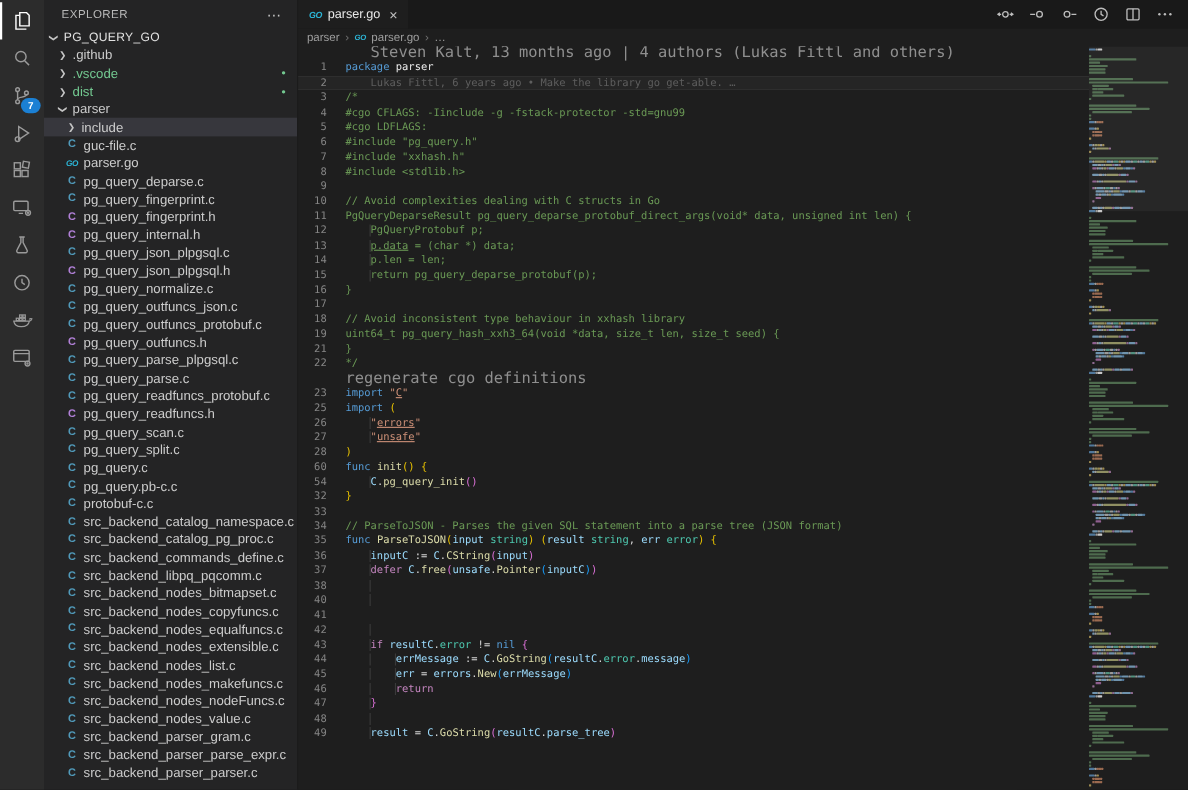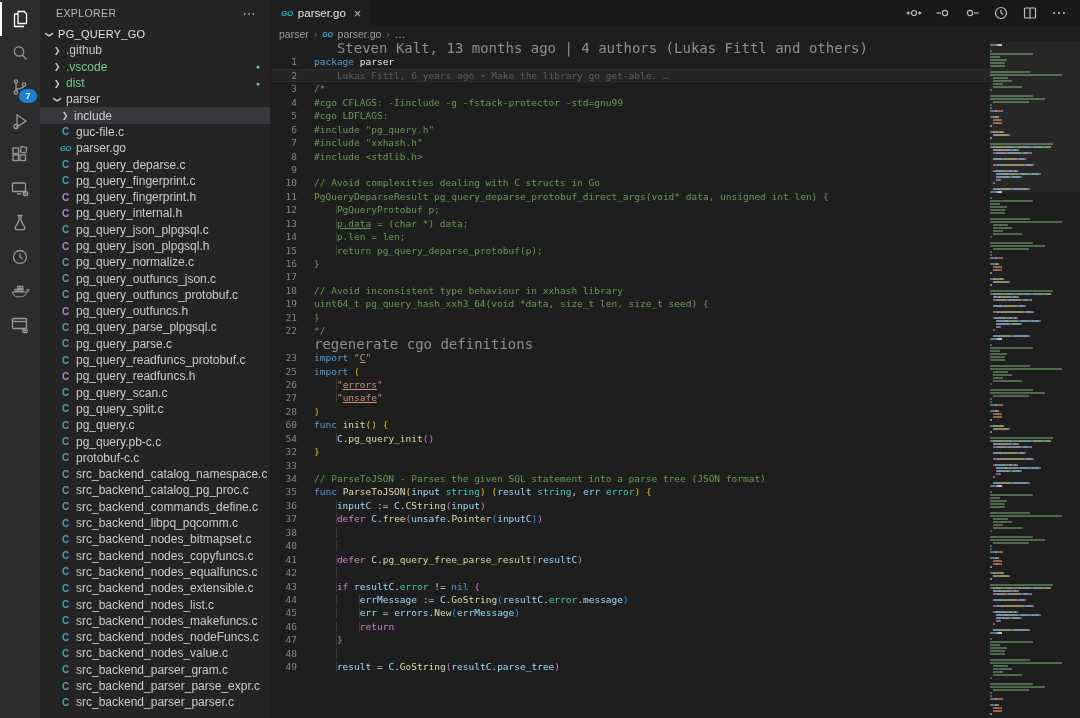--- a/index.html
+++ b/index.html
@@ -536,21 +536,20 @@
           <div class="cl">
             <span class="ln">38</span>
             <span class="lc"><span class="ind">    </span></span>
           </div>
           <div class="cl">
             <span class="ln">40</span>
             <span class="lc"><span class="ind">    </span></span>
           </div>
           <div class="cl">
             <span class="ln">41</span>
-            <span class="lc"><span class="ind">    </span><span class="ctl">defer</span><span class="pln"> </span><span class="var">C</span><span class="pln">.</span><span class="fn">pg_query_free_parse_result</span><span class="b2">(</span><span class="var">resultC</span><span class="b2">)</span></span>
           </div>
           <div class="cl">
             <span class="ln">42</span>
             <span class="lc"><span class="ind">    </span></span>
           </div>
           <div class="cl">
             <span class="ln">43</span>
             <span class="lc"><span class="ind">    </span><span class="ctl">if</span><span class="pln"> </span><span class="var">resultC</span><span class="pln">.</span><span class="typ">error</span><span class="pln"> != </span><span class="kw">nil</span><span class="pln"> </span><span class="b2">{</span></span>
           </div>
           <div class="cl">

